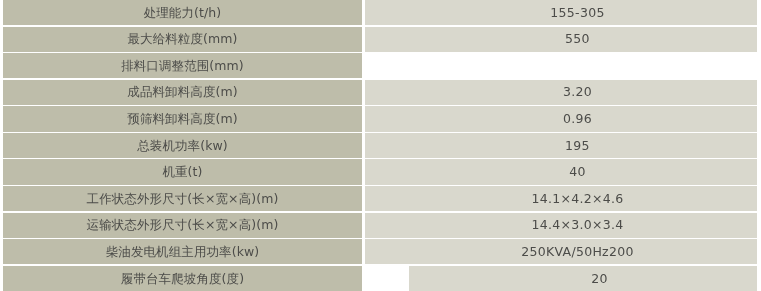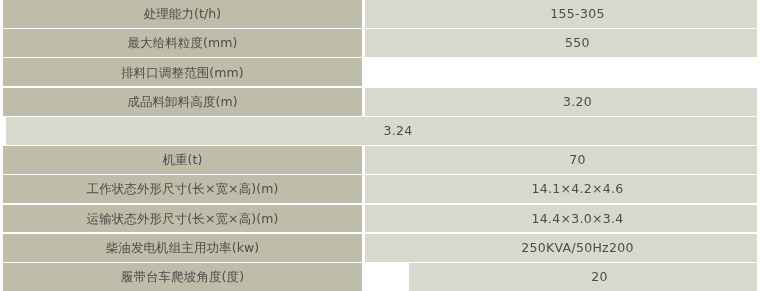--- a/index.html
+++ b/index.html
@@ -77,27 +77,32 @@
   <div class="spec-row">
     <div class="cell cell-param">排料口调整范围(mm)</div>
   </div>
 
   <div class="spec-row">
     <div class="cell cell-param">成品料卸料高度(m)</div>
     <div class="cell cell-value">3.20</div>
   </div>
 
   <div class="spec-row">
-    <div class="cell cell-value">3.24</div>
+    <div class="cell cell-param">预筛料卸料高度(m)</div>
+    <div class="cell cell-value">0.96</div>
   </div>
 
+  <div class="spec-row">
+    <div class="cell cell-param">总装机功率(kw)</div>
+    <div class="cell cell-value">195</div>
+  </div>
 
   <div class="spec-row">
     <div class="cell cell-param">机重(t)</div>
-    <div class="cell cell-value">70</div>
+    <div class="cell cell-value">40</div>
   </div>
 
   <div class="spec-row">
     <div class="cell cell-param">工作状态外形尺寸(长×宽×高)(m)</div>
     <div class="cell cell-value">14.1×4.2×4.6</div>
   </div>
 
   <div class="spec-row">
     <div class="cell cell-param">运输状态外形尺寸(长×宽×高)(m)</div>
     <div class="cell cell-value">14.4×3.0×3.4</div>

